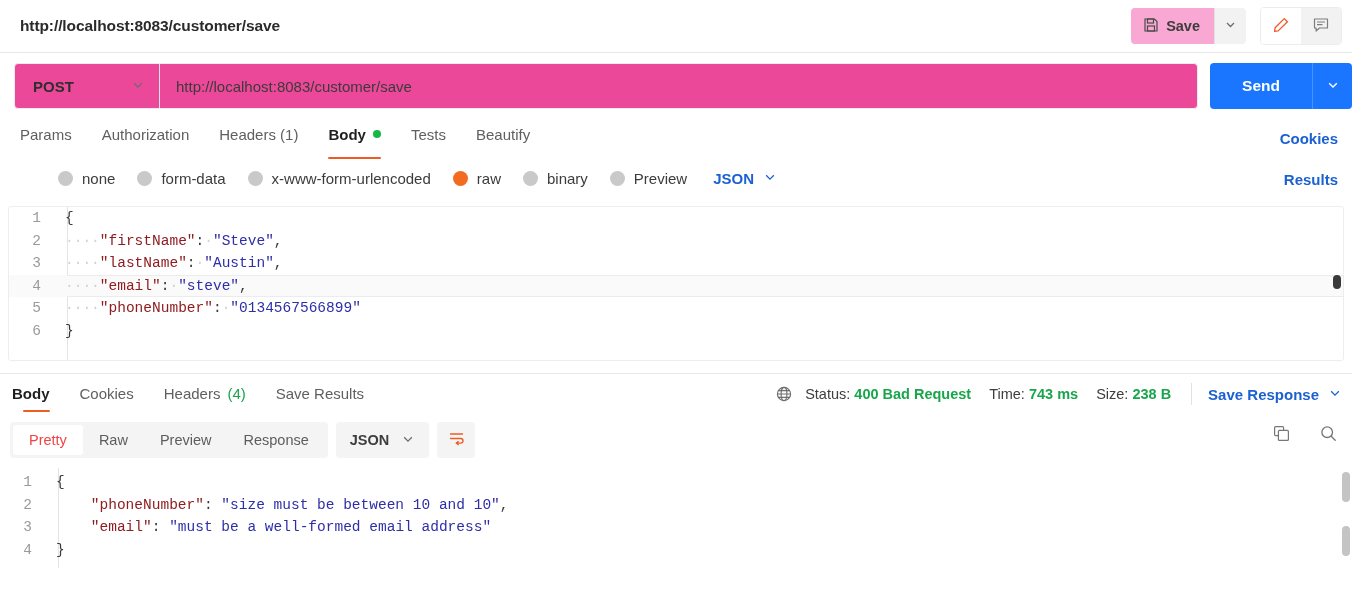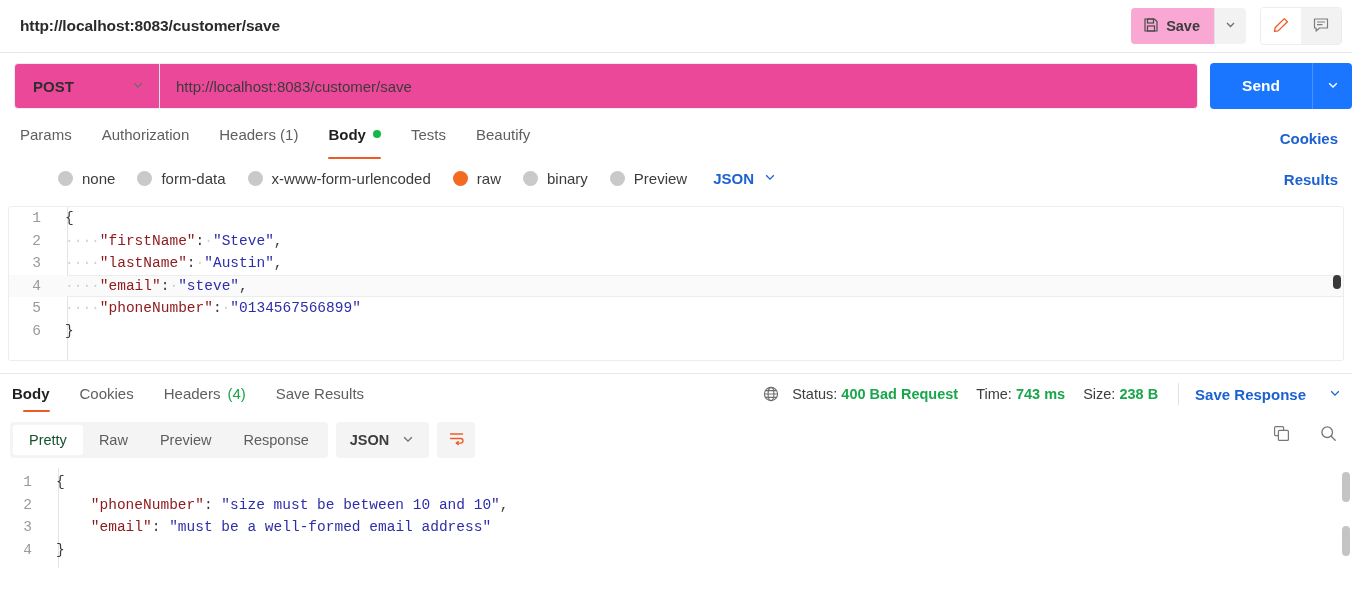--- a/index.html
+++ b/index.html
@@ -265,21 +265,21 @@
     border-radius: 4px;
     height: 36px;
     padding: 3px;
   }
   .seg {
     height: 30px; display: flex; align-items: center;
     padding: 0 16px;
     font-size: 14.5px; color: #5d5d5d;
     border-radius: 3px; cursor: pointer;
   }
-  .seg.on { background: #ffffff; color: #14532d; }
+  .seg.on { background: #ffffff; color: #ef4444; }
   .json-pill {
     display: flex; align-items: center; gap: 12px;
     background: #f4f4f4;
     border-radius: 4px;
     height: 36px;
     padding: 0 14px;
     font-size: 14.5px; font-weight: bold; color: #3d3d3d;
     cursor: pointer;
   }
   .wrap-btn {
@@ -493,21 +493,21 @@
     </span>
     <span class="meta">
       <b>Time:</b>
       <span class="g">743 ms</span>
     </span>
     <span class="meta">
       <b>Size:</b>
       <span class="g">238 B</span>
     </span>
     <span class="vline"></span>
-    <span class="link-blue" style="display:flex;align-items:center;gap:22px;">
+    <span class="link-blue" style="display:flex;align-items:center;gap:9px;">
       <span>Save Response</span>
       <span>
         <svg width="14" height="14" viewBox="0 0 14 14" fill="none" stroke="#1b61d1" stroke-width="1.3">
             <path d="M3.2 5.3L7 9.1l3.8-3.8"></path>
           </svg>
       </span>
     </span>
   </div>
 </div>
 

